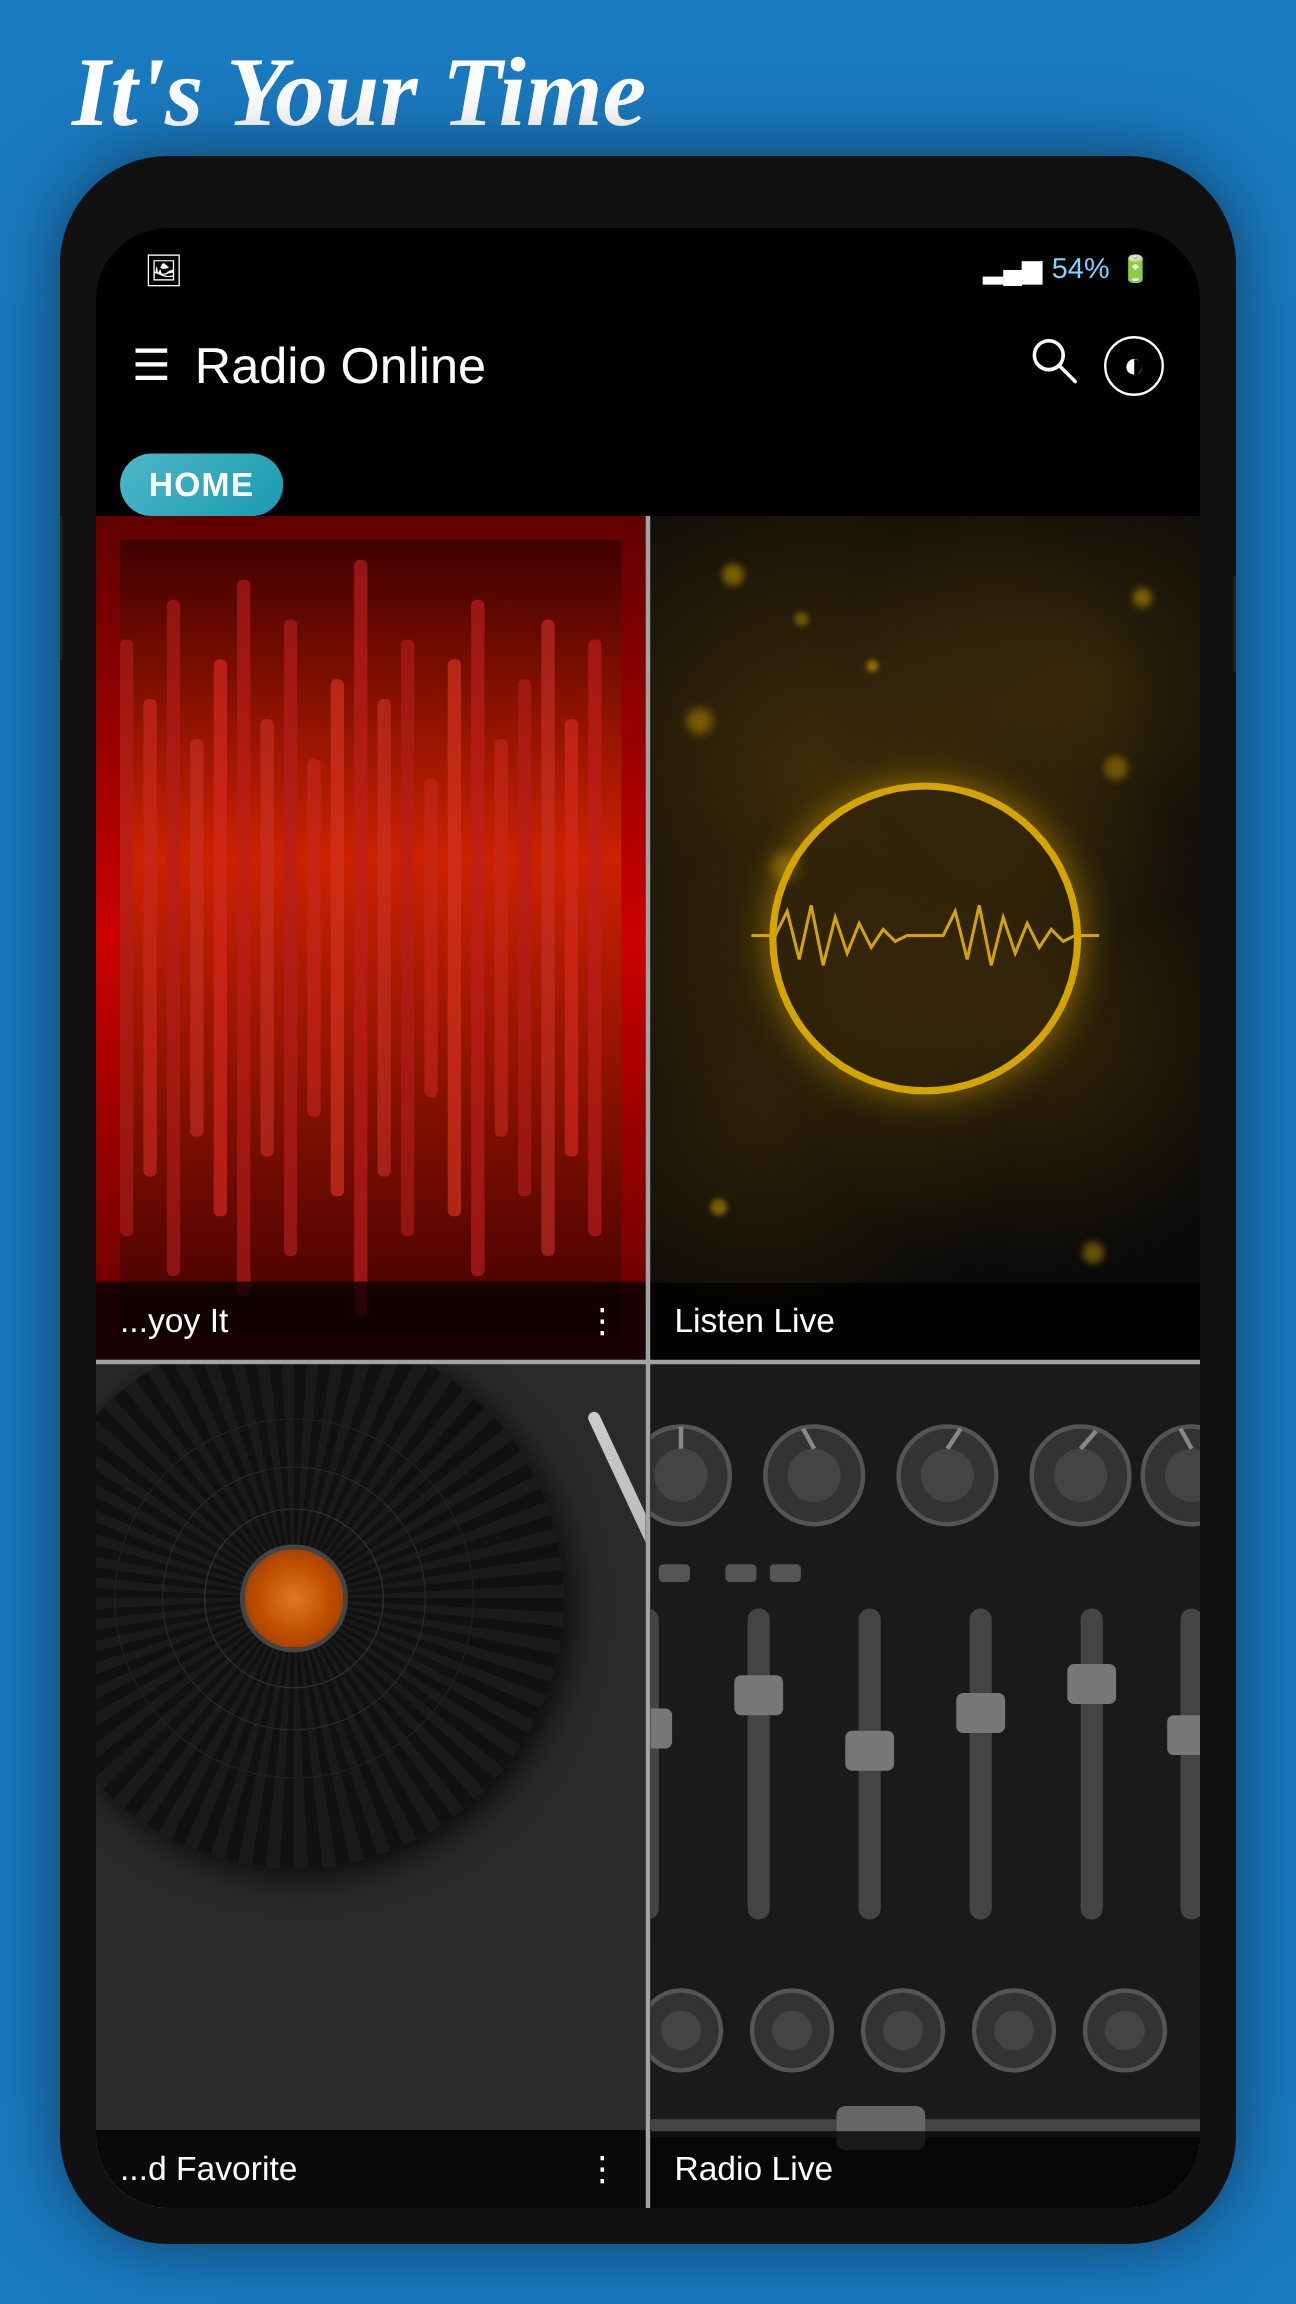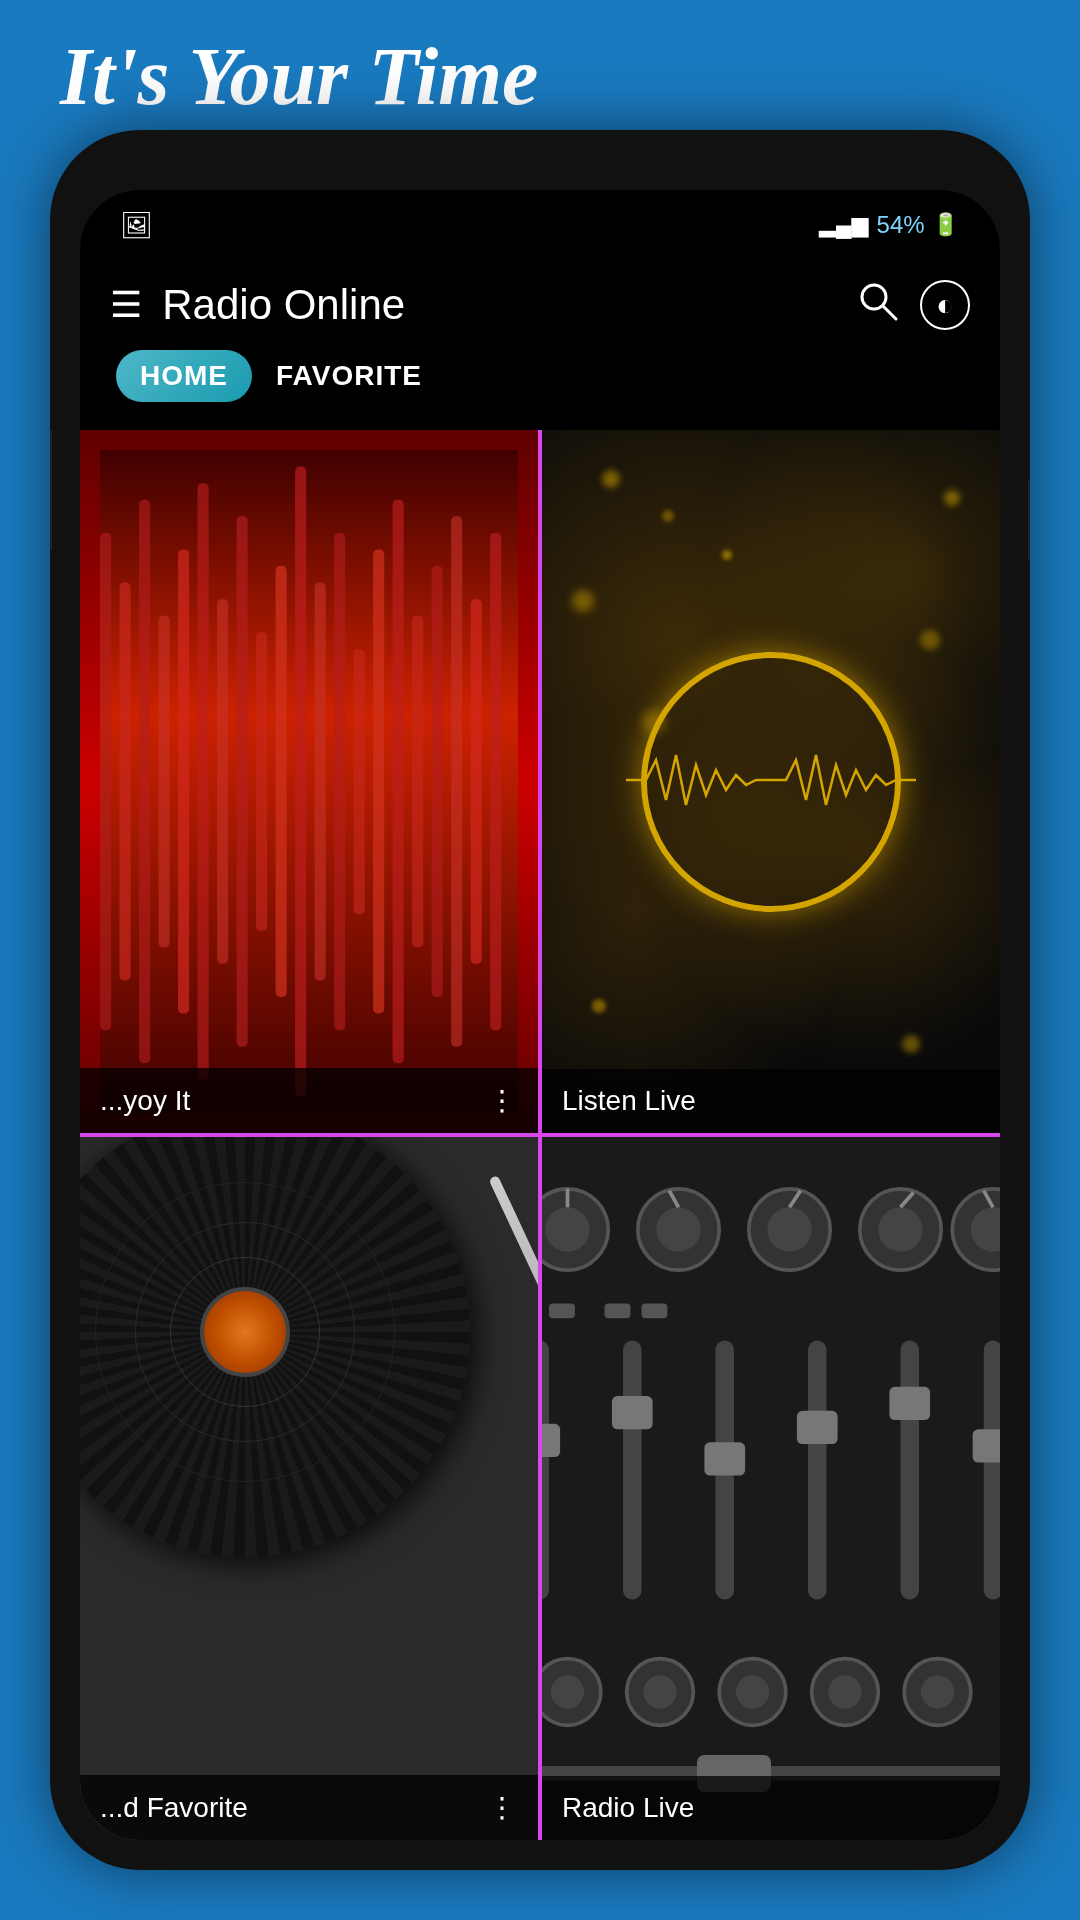--- a/index.html
+++ b/index.html
@@ -127,22 +127,23 @@
       color: white;
       font-size: 40px;
       cursor: pointer;
     }
 
     
     .tabs-bar {
       background: #000;
       height: 80px;
       display: flex;
-      align-items: flex-start;
-      padding: 0 36px;
+      align-items: flex-end;
+      padding: 0 20px;
+      gap: 40px;
     }
 
     .tab {
       color: white;
       font-size: 28px;
       font-weight: bold;
       padding: 10px 24px;
       border-radius: 30px;
       cursor: pointer;
       letter-spacing: 1px;
@@ -153,21 +154,21 @@
       border-radius: 30px;
     }
 
     
     .content-grid {
       display: grid;
       grid-template-columns: 1fr 1fr;
       grid-template-rows: 1fr 1fr;
       gap: 4px;
       height: calc(100% - 240px);
-      background: #d946ef;
+      background: #a3a3a3;
     }
 
     .grid-item {
       position: relative;
       overflow: hidden;
       cursor: pointer;
     }
 
     
     .card-red {
@@ -350,23 +351,20 @@
               <line x1="27" y1="27" x2="40" y2="40" stroke="white" stroke-width="3" stroke-linecap="round"></line>
             </svg>
           </span>
           <span style="color:white;font-size:44px;border:2px solid white;border-radius:50%;width:50px;height:50px;display:flex;align-items:center;justify-content:center;font-size:30px;">◐</span>
         </div>
       </div>
 
       <div class="tabs-bar">
         <div class="tab active">
           <span>HOME</span>
-        </div>
-        <div class="tab">
-          <span>FAVORITE</span>
         </div>
       </div>
 
       <div class="content-grid">
 
         <div class="grid-item card-red">
           <div class="card-red-inner">
             <div class="waveform-red">
               <svg width="100%" height="100%" viewBox="0 0 300 400" preserveAspectRatio="none">
                 <defs>

